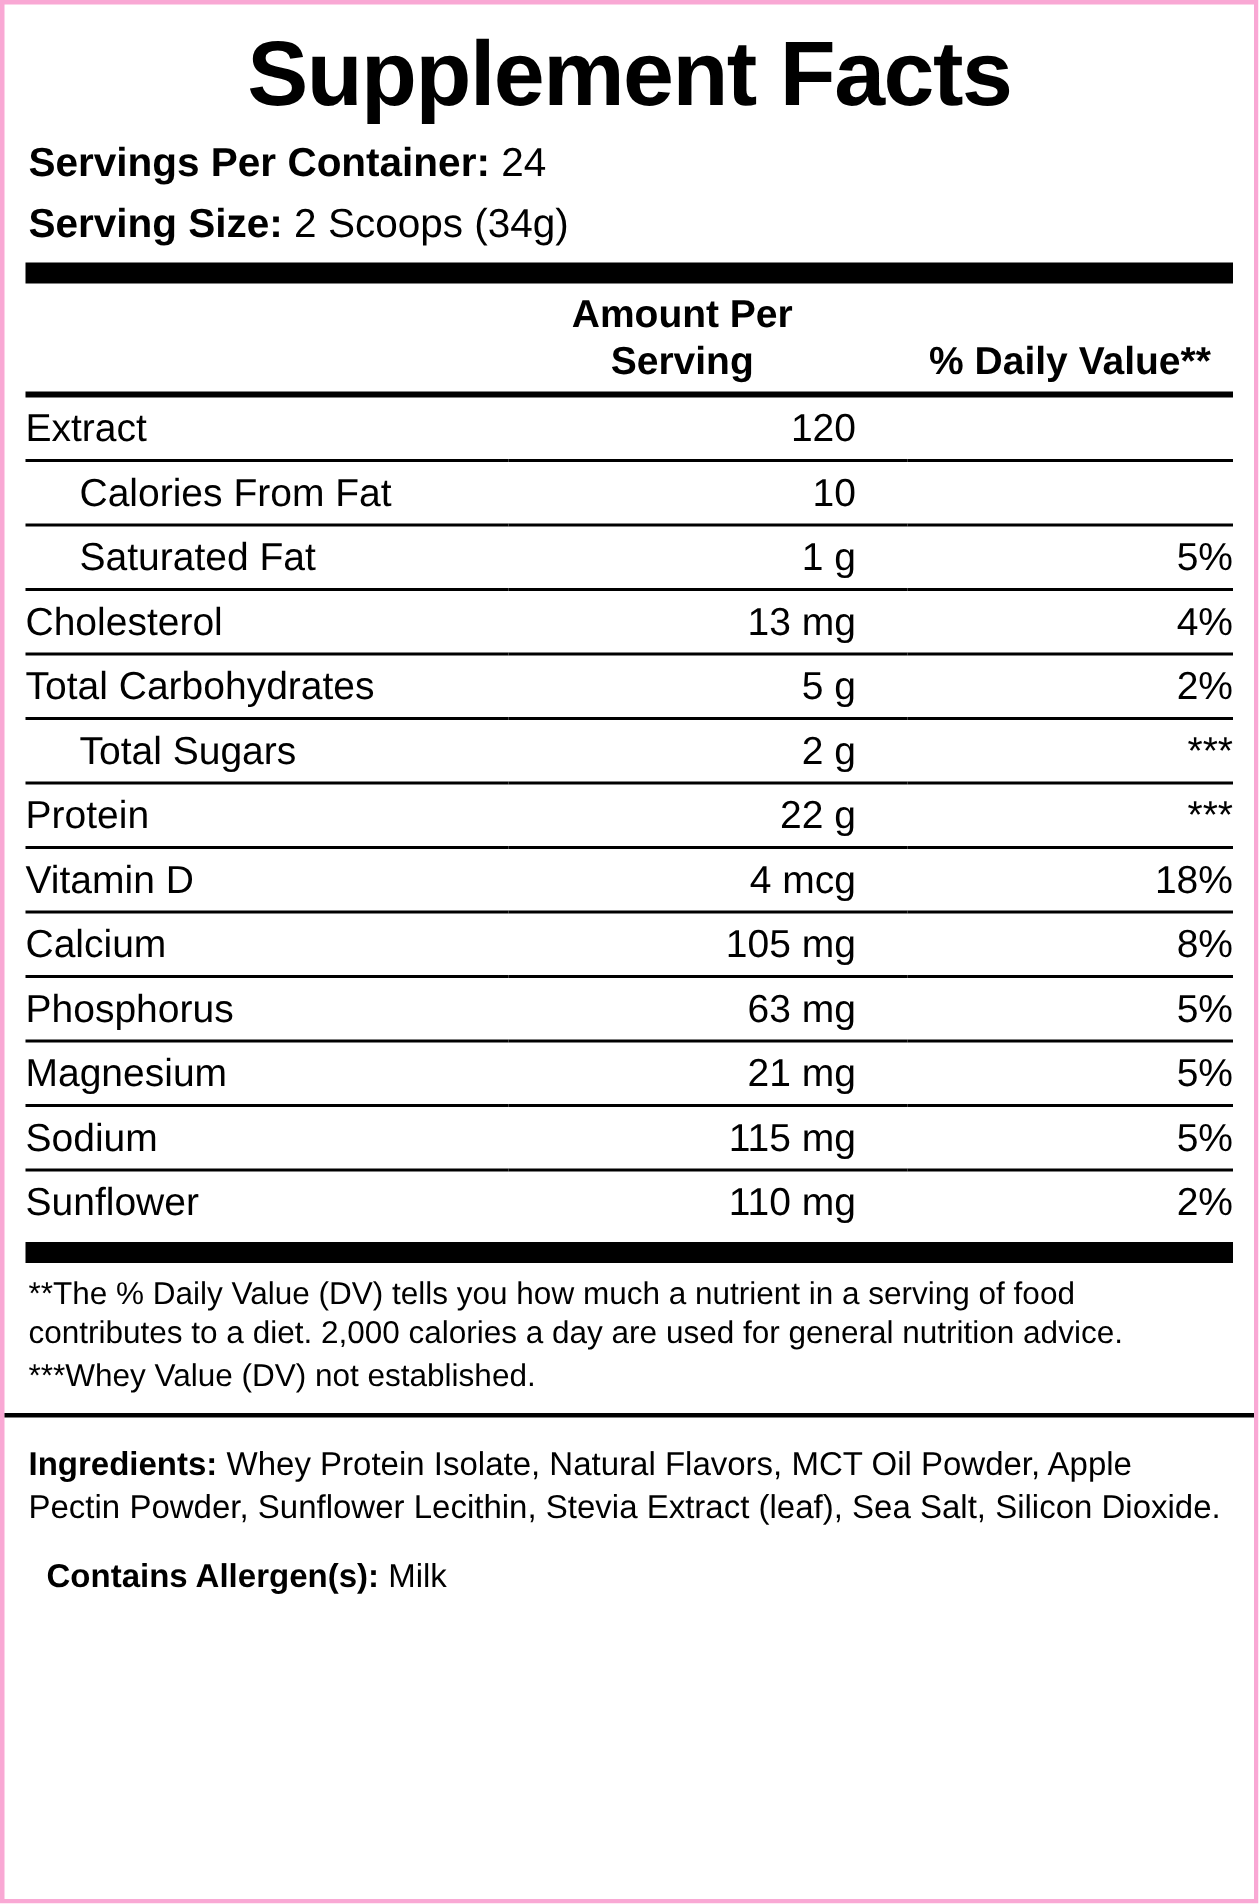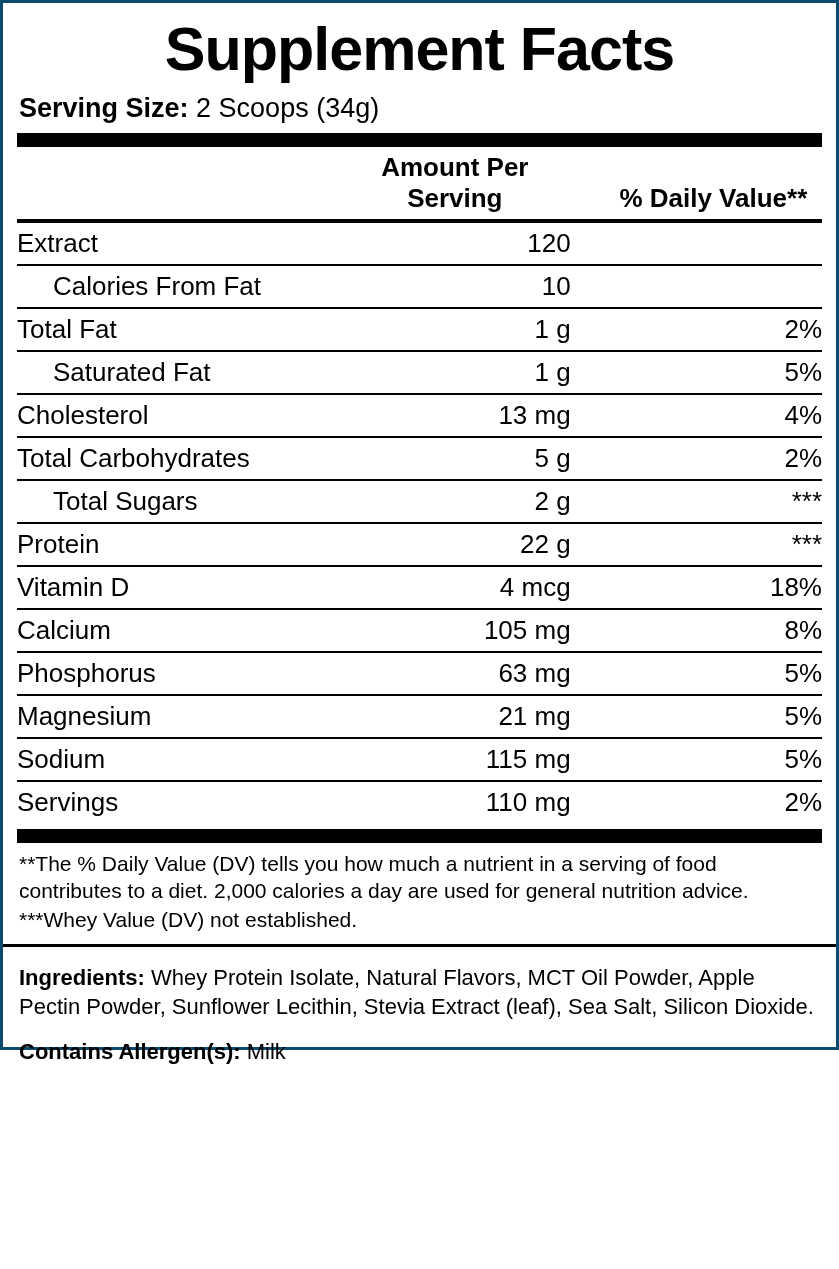--- a/index.html
+++ b/index.html
@@ -10,22 +10,22 @@
   body {
     width: 839px;
     height: 1269px;
     font-family: "Liberation Sans", sans-serif;
     color: #000000;
     -webkit-font-smoothing: antialiased;
   }
   .panel {
     box-sizing: border-box;
     width: 839px;
-    height: 1050px;
-    border: 3px solid #0c4a6e;
+    height: 1269px;
+    border: 3px solid #f9a8d4;
     padding: 10px 14px 8px 14px;
   }
   .title {
     font-size: 61px;
     font-weight: bold;
     line-height: 1.0;
     letter-spacing: -1px;
     text-align: center;
     margin: 6px 0 10px 0;
     white-space: nowrap;
@@ -83,30 +83,34 @@
   }
   .ingredients {
     font-size: 22px;
     line-height: 1.33;
     margin: 16px 2px;
   }
   .ingredients b { font-weight: bold; }
   .allergens {
     font-size: 22px;
     line-height: 1.33;
-    margin: 4px 2px 0 2px;
+    margin: 4px 2px 0 14px;
   }
 </style>
 </head>
 <body>
 
 <div class="panel">
 
   <div class="title">Supplement Facts</div>
 
+  <div class="servings">
+    <b>Servings Per Container:</b>
+    <span>24</span>
+  </div>
   <div class="servings">
     <b>Serving Size:</b>
     <span>2 Scoops (34g)</span>
   </div>
 
   <div class="rule-thick"></div>
 
   <table class="facts">
     <tbody>
       <tr class="hdr">
@@ -124,25 +128,20 @@
         <tr class="">
           <td class="col-name">Extract</td>
           <td class="col-amt">120</td>
           <td class="col-dv"></td>
         </tr>
         <tr class="sep indent">
           <td class="col-name">Calories From Fat</td>
           <td class="col-amt">10</td>
           <td class="col-dv"></td>
         </tr>
-        <tr class="sep ">
-          <td class="col-name">Total Fat</td>
-          <td class="col-amt">1 g</td>
-          <td class="col-dv">2%</td>
-        </tr>
         <tr class="sep indent">
           <td class="col-name">Saturated Fat</td>
           <td class="col-amt">1 g</td>
           <td class="col-dv">5%</td>
         </tr>
         <tr class="sep ">
           <td class="col-name">Cholesterol</td>
           <td class="col-amt">13 mg</td>
           <td class="col-dv">4%</td>
         </tr>
@@ -180,21 +179,21 @@
           <td class="col-name">Magnesium</td>
           <td class="col-amt">21 mg</td>
           <td class="col-dv">5%</td>
         </tr>
         <tr class="sep ">
           <td class="col-name">Sodium</td>
           <td class="col-amt">115 mg</td>
           <td class="col-dv">5%</td>
         </tr>
         <tr class="sep ">
-          <td class="col-name">Servings</td>
+          <td class="col-name">Sunflower</td>
           <td class="col-amt">110 mg</td>
           <td class="col-dv">2%</td>
         </tr>
       </tbody>
   </table>
 
   <div class="rule-thick"></div>
 
   <div class="footnotes">
     <p>**The % Daily Value (DV) tells you how much a nutrient in a serving of food contributes to a diet. 2,000 calories a day are used for general nutrition advice.</p>

